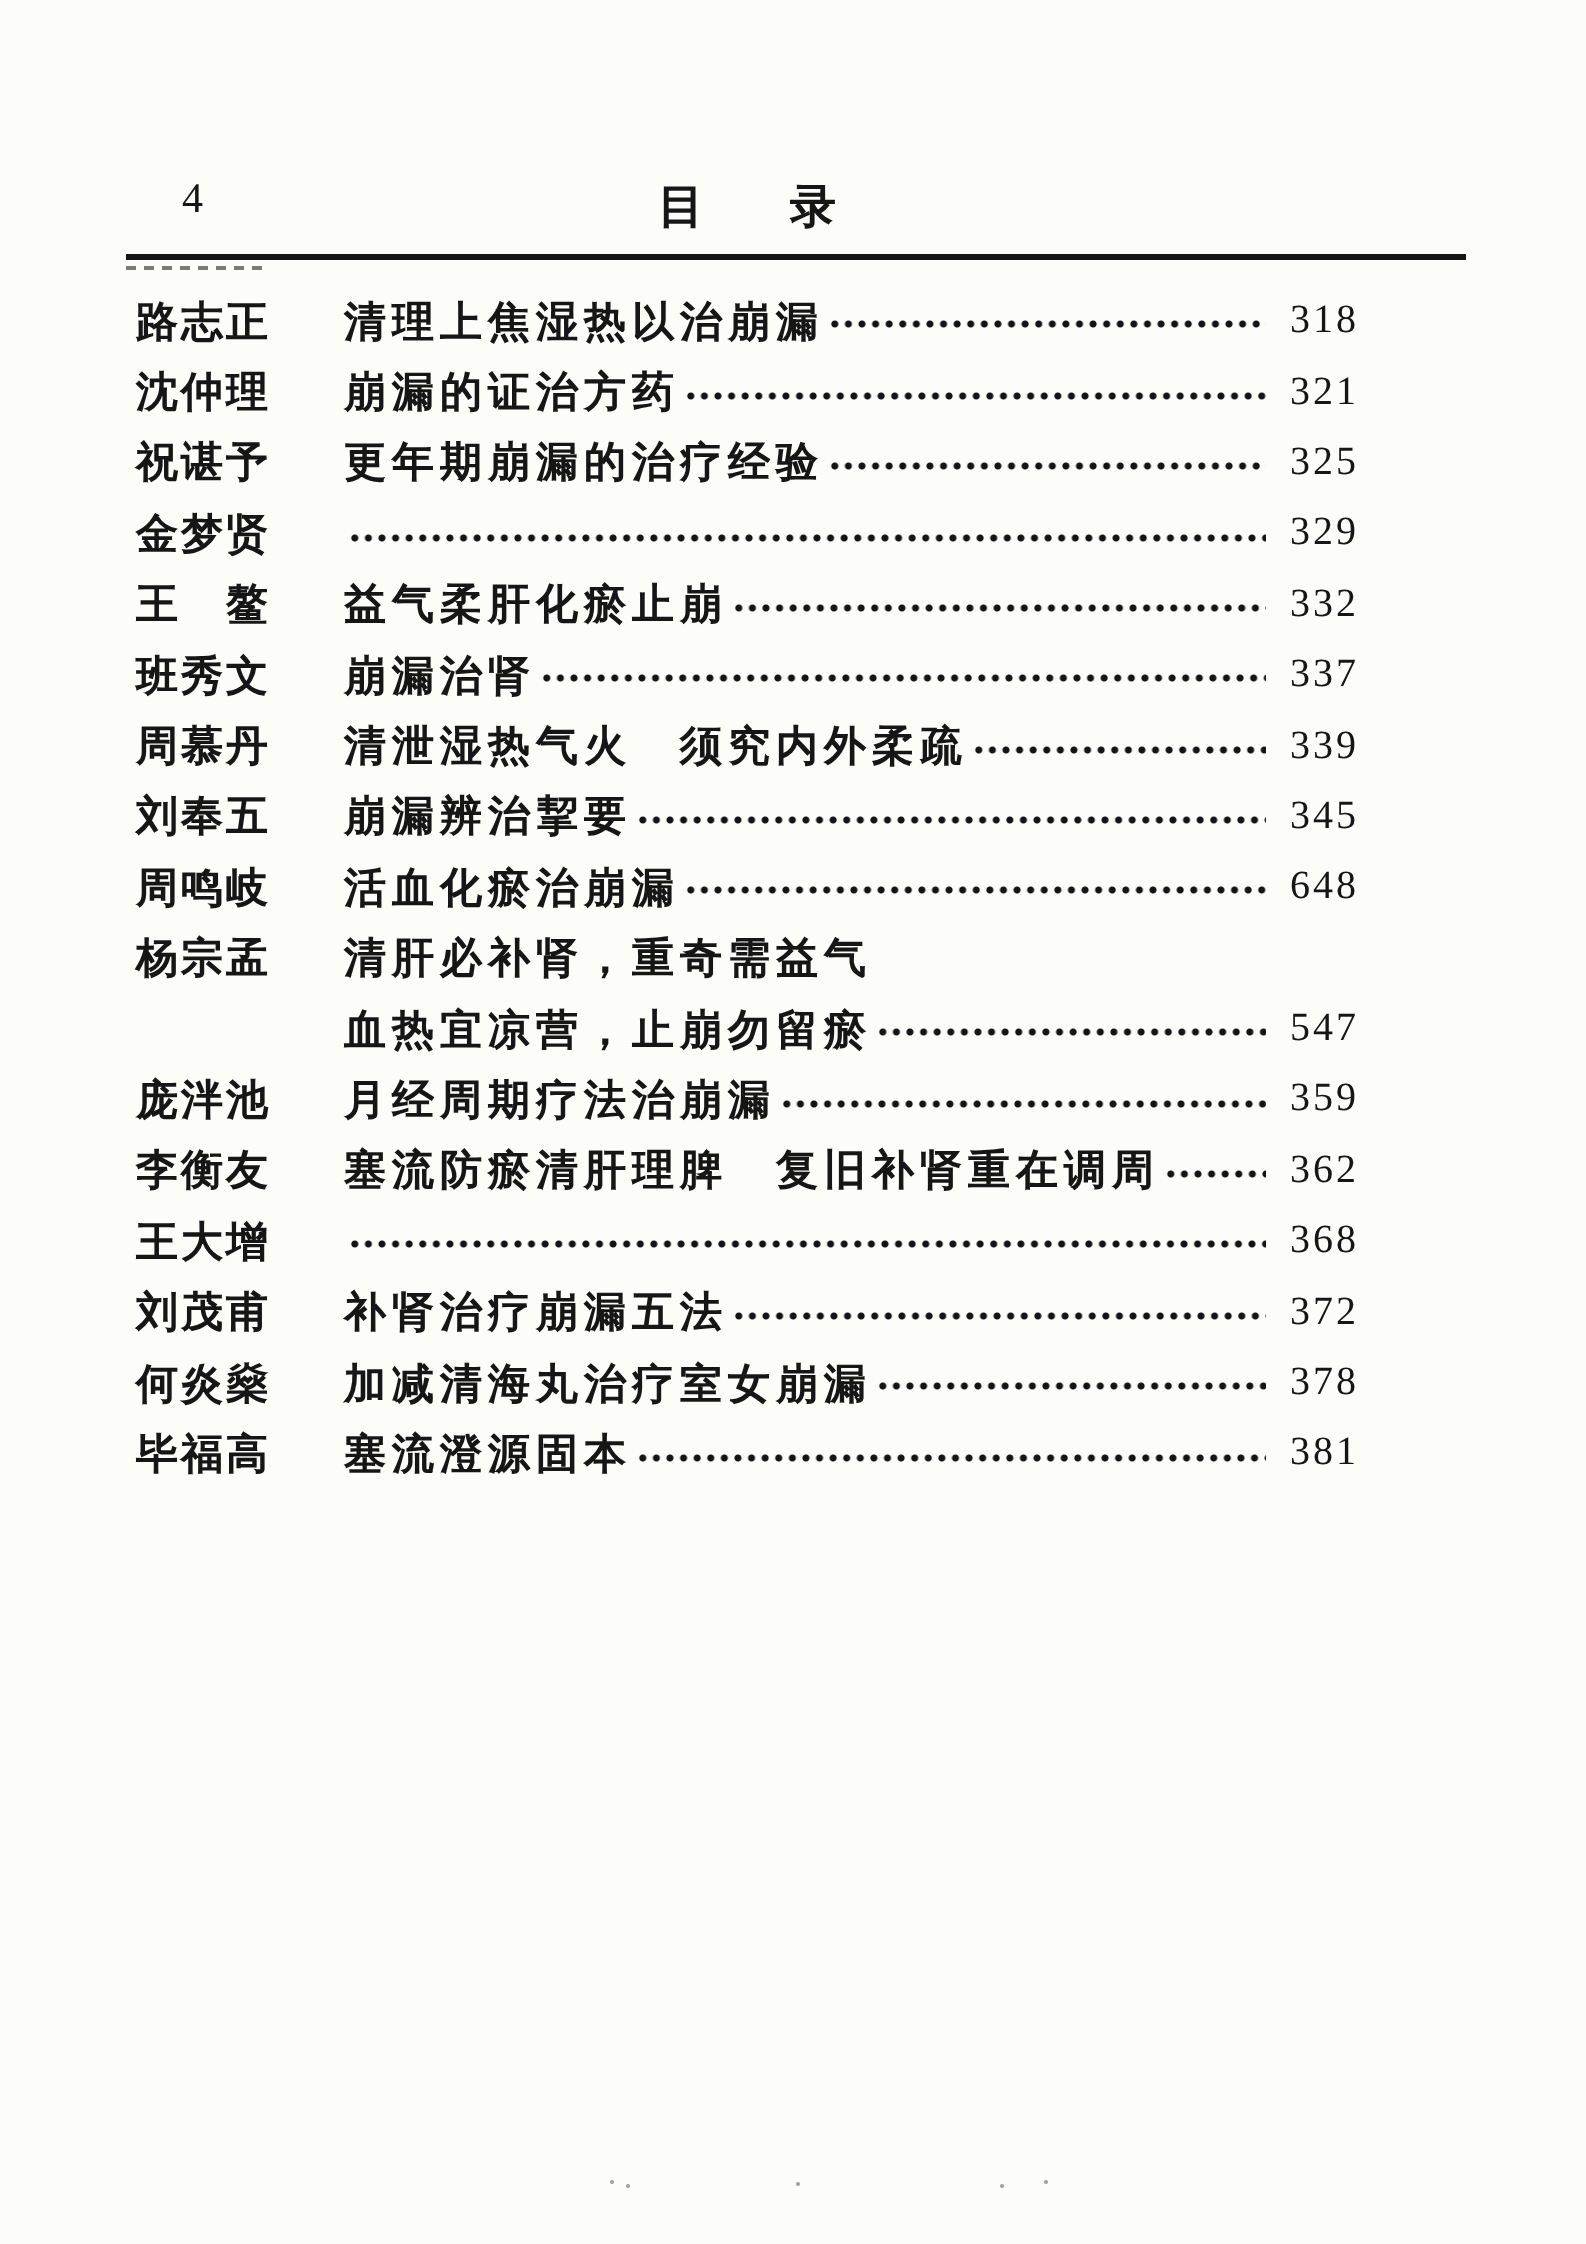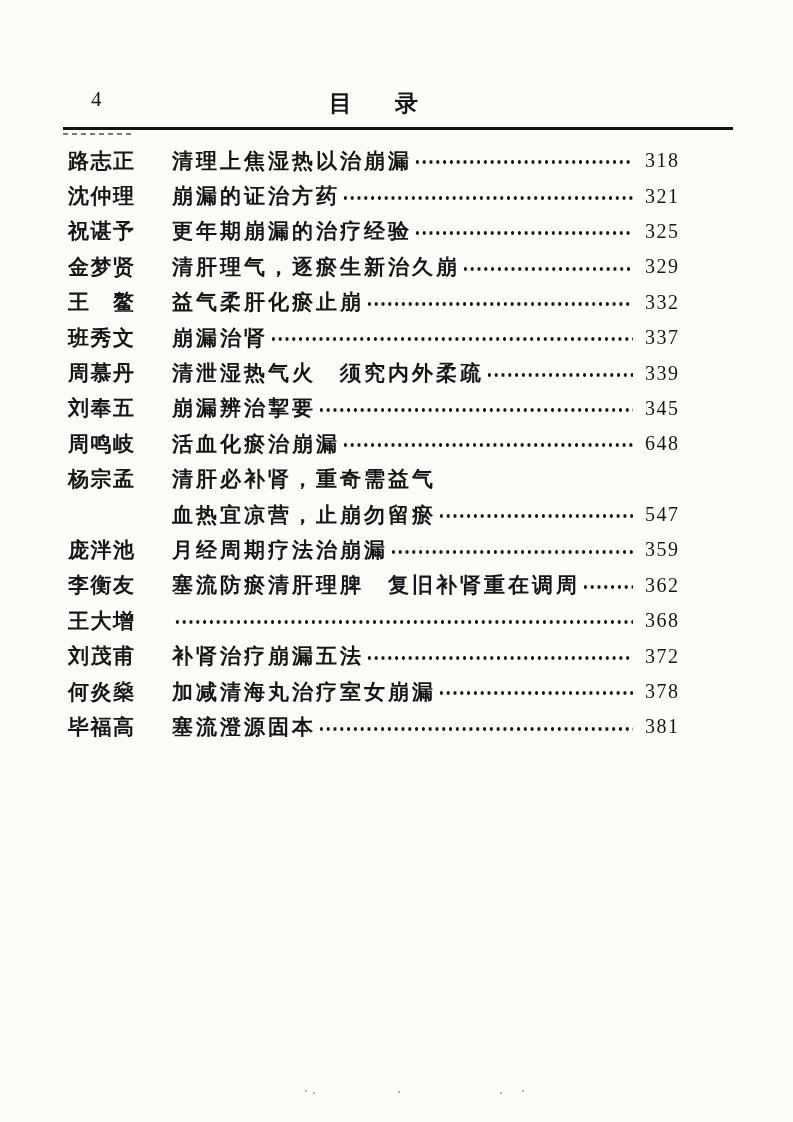--- a/index.html
+++ b/index.html
@@ -131,21 +131,20 @@
 
     <div class="toc-row has-page">
       <span class="toc-author">祝谌予</span>
       <span class="toc-title">更年期崩漏的治疗经验</span>
       <span class="toc-leader"></span>
       <span class="toc-pageno">325</span>
     </div>
 
     <div class="toc-row has-page">
       <span class="toc-author">金梦贤</span>
-      <span class="toc-title">清肝理气，逐瘀生新治久崩</span>
       <span class="toc-leader"></span>
       <span class="toc-pageno">329</span>
     </div>
 
     <div class="toc-row has-page">
       <span class="toc-author">王　鳌</span>
       <span class="toc-title">益气柔肝化瘀止崩</span>
       <span class="toc-leader"></span>
       <span class="toc-pageno">332</span>
     </div>

